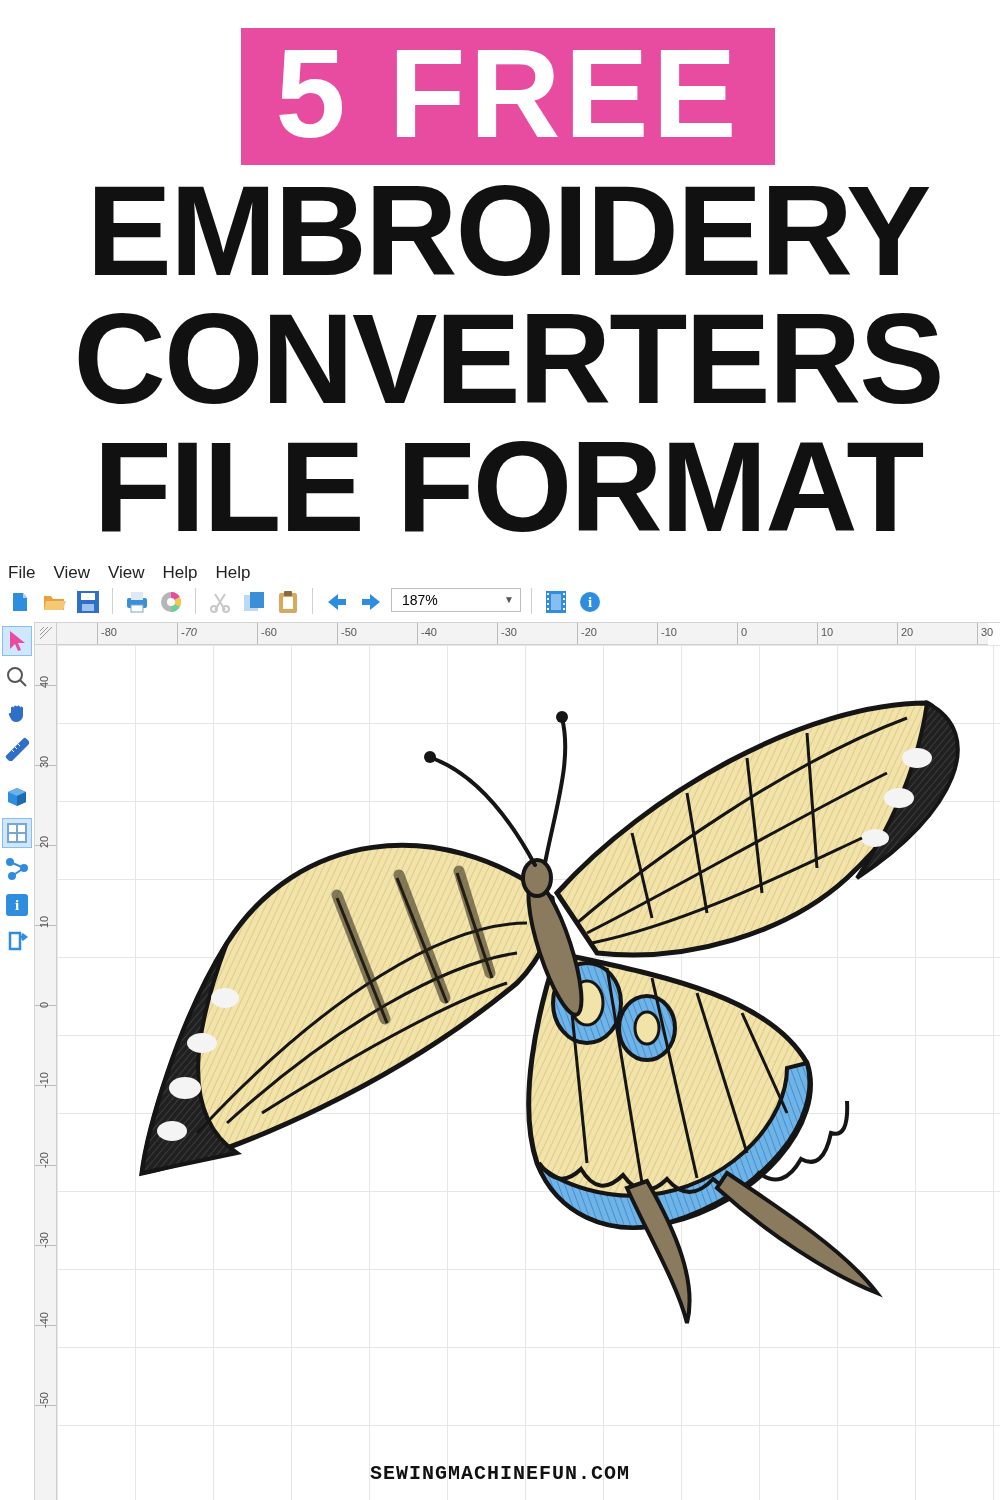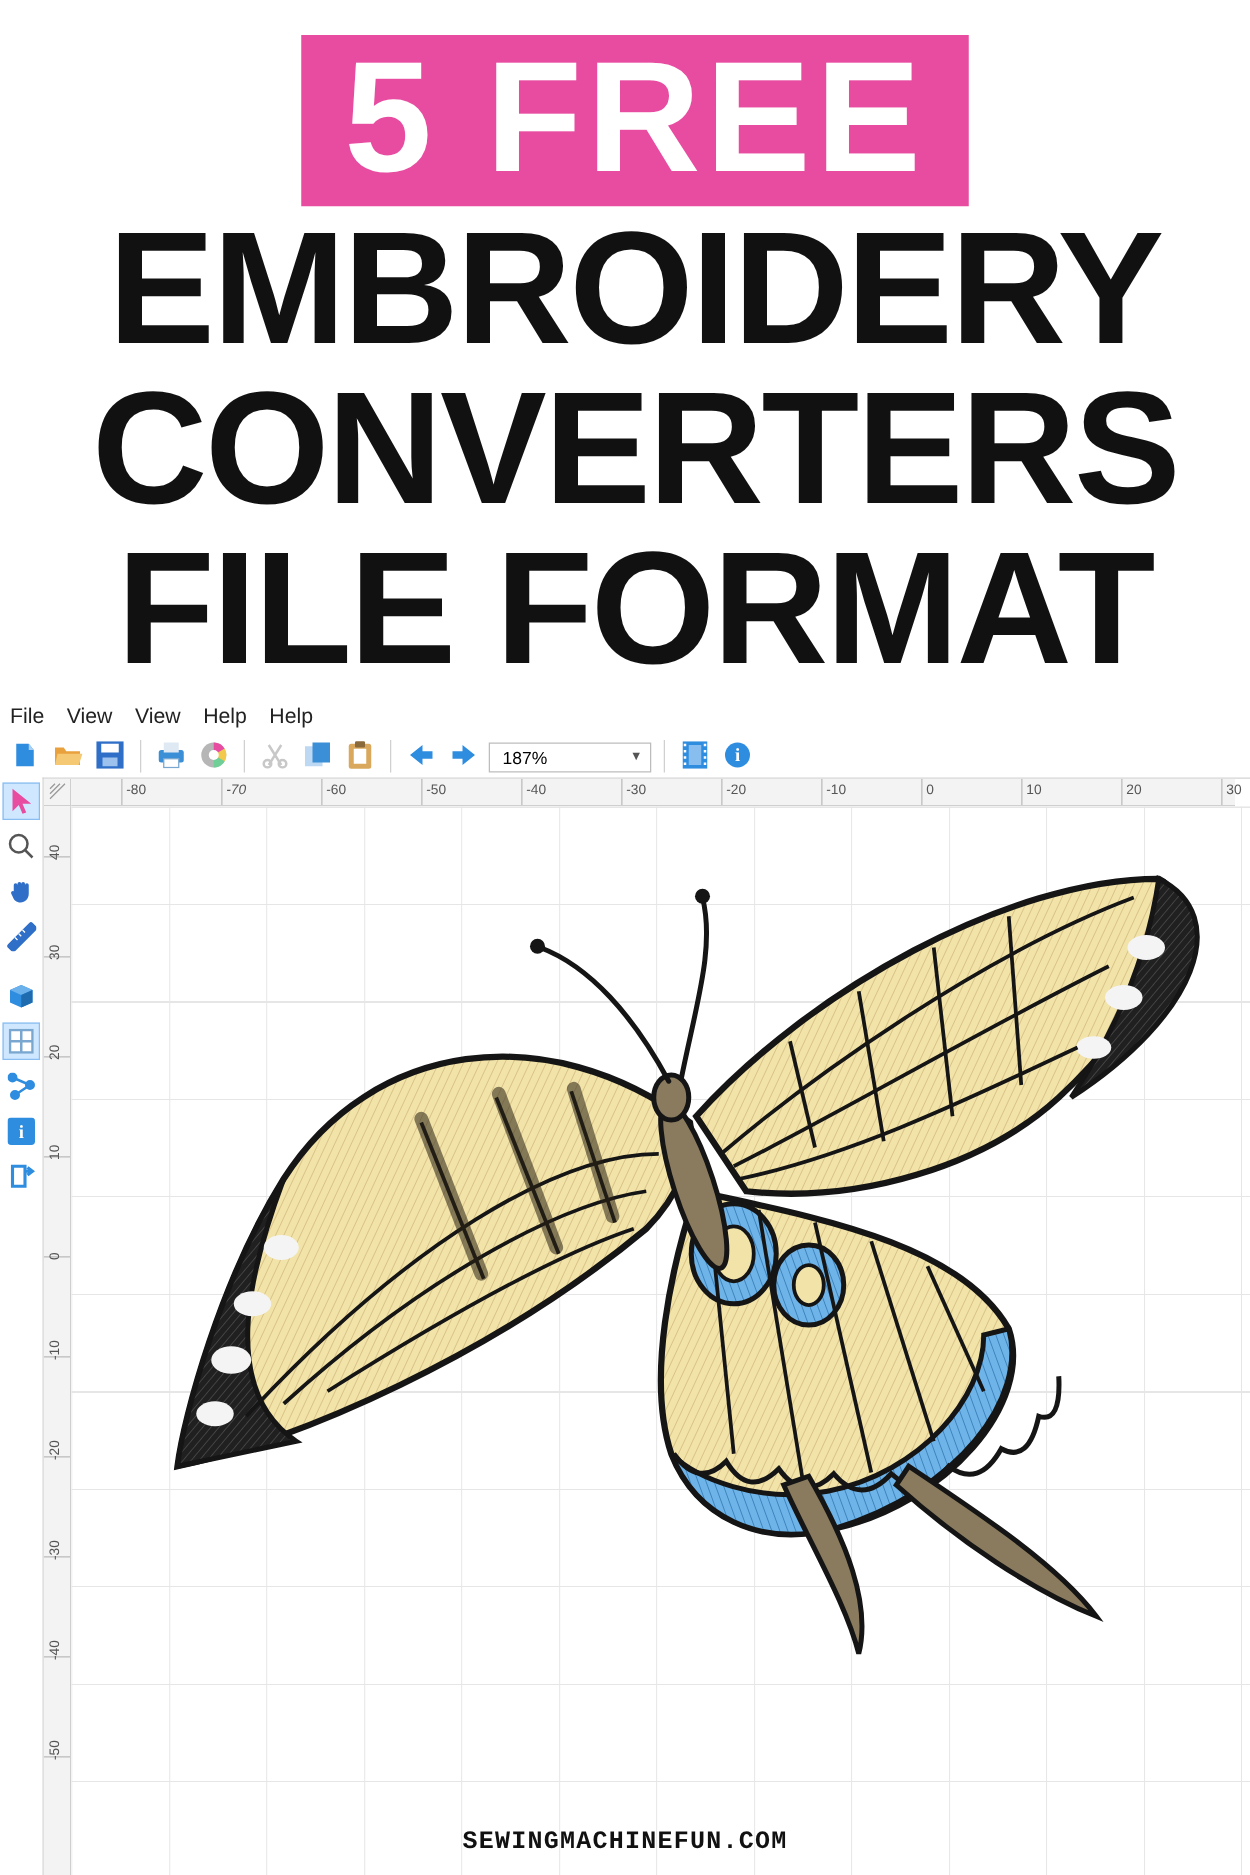--- a/index.html
+++ b/index.html
@@ -56,21 +56,21 @@
     gap: 18px;
     padding: 4px 6px 3px 8px;
     font-size: 17px;
     color: #222;
   }
   .menubar span { cursor: default; }
 
   
   .toolbar {
     display: flex;
-    align-items: flex-end;
+    align-items: flex-start;
     gap: 6px;
     padding: 2px 16px 4px 6px;
     height: 36px;
   }
   .tb-ico {
     width: 28px; height: 28px;
     display: flex; align-items: center; justify-content: center;
   }
   .tb-sep {
     width: 1px; height: 26px;

